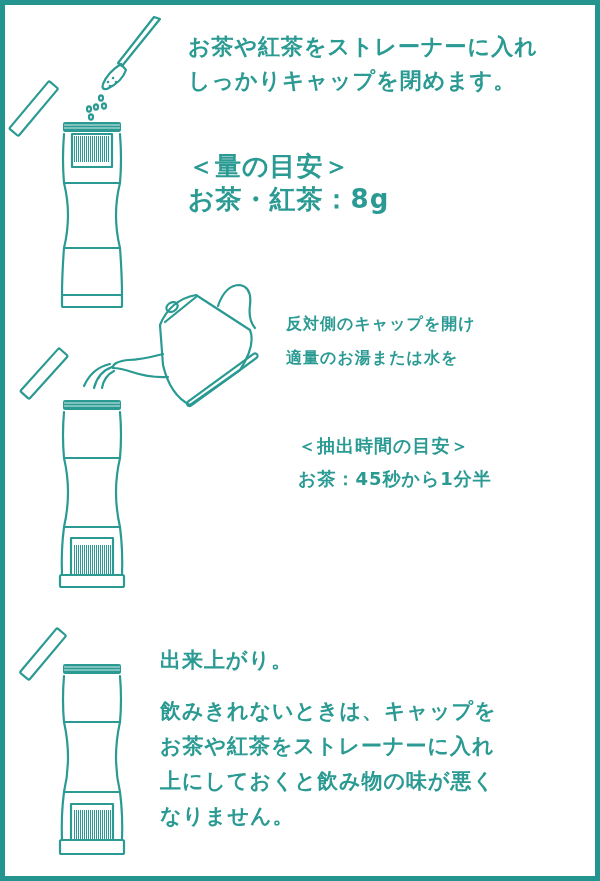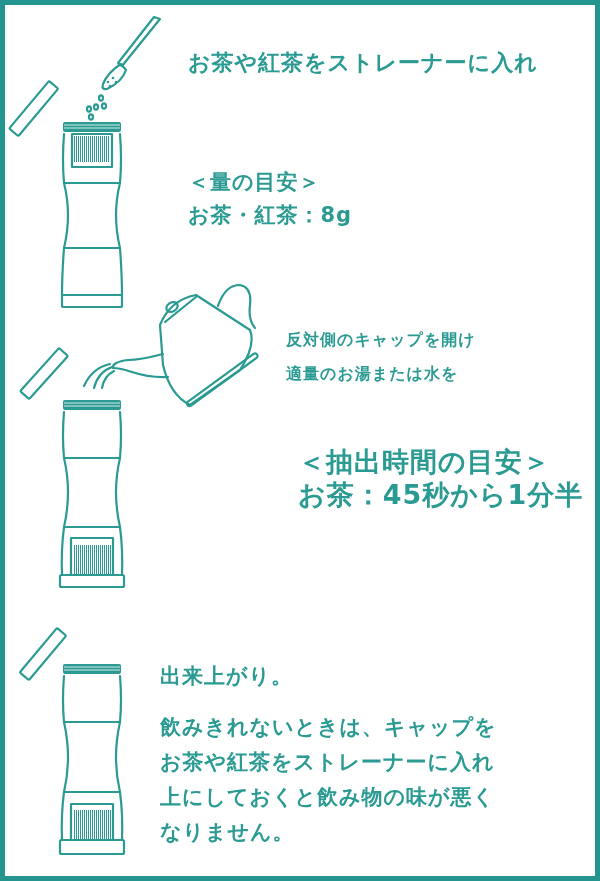--- a/index.html
+++ b/index.html
@@ -4,27 +4,27 @@
 <style>
   * { margin: 0; padding: 0; box-sizing: border-box; }
   html, body { width: 600px; height: 881px; background: #ffffff; overflow: hidden; }
   body { position: relative; font-family: "DejaVu Sans", "Liberation Sans", sans-serif; }
   .frame {
     position: absolute; left: 0; top: 0; width: 600px; height: 881px;
     border: 5px solid #23958e; background: #ffffff;
   }
   .txt {
     position: absolute; color: #2a9a93; font-weight: bold;
-    letter-spacing: 1px; white-space: nowrap; margin-top: 16px;
+    letter-spacing: 1px; white-space: nowrap;
   }
   .txt div { display: block; }
   .s1-main { left: 188px; top: 30px; font-size: 22px; line-height: 34px; }
-  .s1-note { left: 188px; top: 150px; font-size: 21px; line-height: 33px; }
+  .s1-note { left: 188px; top: 150px; font-size: 26px; line-height: 33px; }
   .s2-main { left: 286px; top: 307px; font-size: 16px; line-height: 34px; }
-  .s2-note { left: 298px; top: 429px; font-size: 27px; line-height: 33px; }
+  .s2-note { left: 298px; top: 429px; font-size: 18px; line-height: 33px; }
   .s3-title { left: 160px; top: 645px; font-size: 21px; line-height: 30px; }
   .s3-main { left: 160px; top: 695px; font-size: 21px; line-height: 35px; font-family: Liberation Mono, monospace; }
   svg.ill { position: absolute; left: 0; top: 0; overflow: visible; }
   .stroke { fill: none; stroke: #2a9a93; stroke-width: 2.2; stroke-linejoin: round; stroke-linecap: round; }
 </style>
 </head>
 <body>
 
 <div class="frame"></div>
 
@@ -108,20 +108,21 @@
     <path class="stroke" d="M64 792 Q61 815 62 840 L122 840 Q123 815 120 792"></path>
     <rect class="stroke" x="71" y="804" width="42" height="36" stroke-width="1.6"></rect>
     <rect x="73" y="810" width="38" height="30" fill="url(#mesh)"></rect>
     <rect class="stroke" x="60" y="840" width="64" height="14" rx="1.5"></rect>
   </g>
 </svg>
 
 <section>
   <div class="txt s1-main">
     <div>お茶や紅茶をストレーナーに入れ</div>
+    <div>しっかりキャップを閉めます。</div>
   </div>
   <div class="txt s1-note">
     <div>＜量の目安＞</div>
     <div>お茶・紅茶：8g</div>
   </div>
 </section>
 
 <section>
   <div class="txt s2-main">
     <div>反対側のキャップを開け</div>

